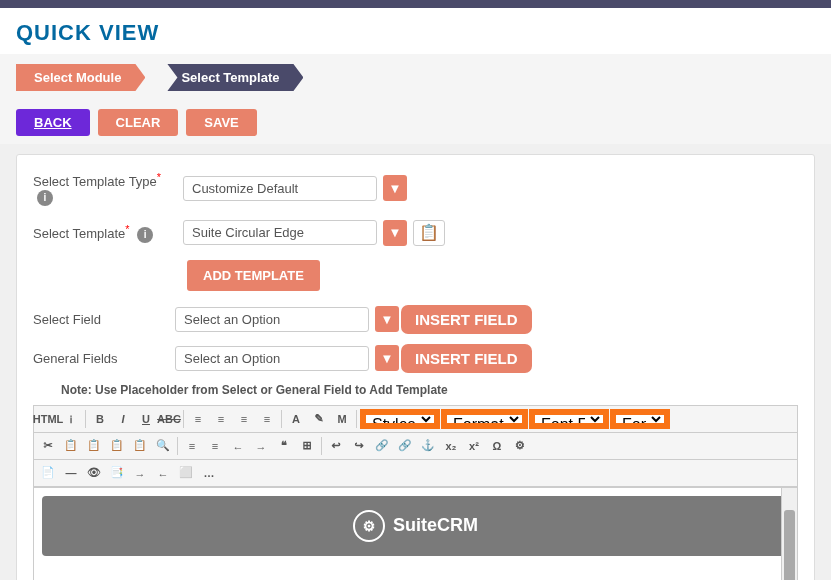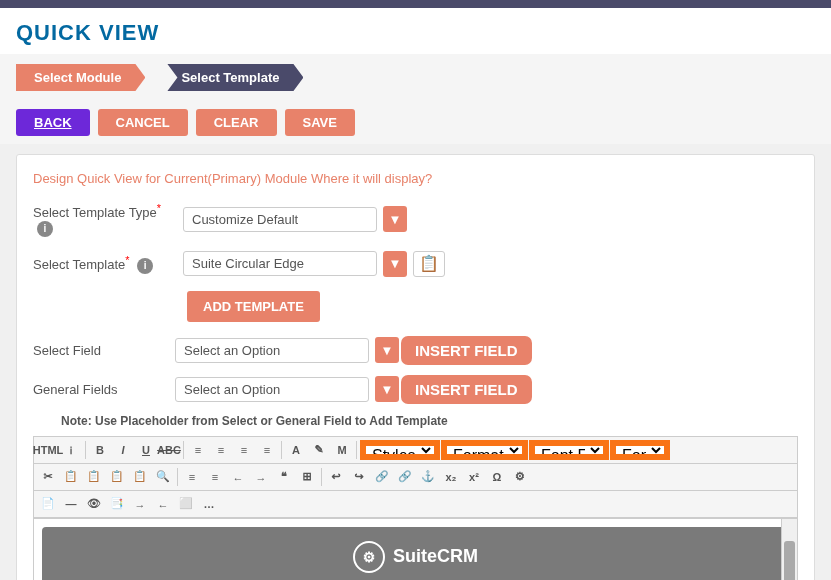--- a/index.html
+++ b/index.html
@@ -303,30 +303,25 @@
   <div class="breadcrumb-step">
     <div class="step-label">Select Module</div>
   </div>
   <div class="breadcrumb-step">
     <div class="step-label active">Select Template</div>
   </div>
 </div>
 
 <div class="action-bar">
   <button class="btn btn-gray">BACK</button>
-  <button class="btn btn-salmon">CANCEL</button>
   <button class="btn btn-salmon">CLEAR</button>
   <button class="btn btn-salmon">SAVE</button>
 </div>
 
 <div class="main-content">
-  <div class="design-header">
-    <span>Design Quick View for Current(Primary) Module</span>
-    <span style="color:#e8826a; cursor:pointer;">Where it will display?</span>
-  </div>
 
   <div class="form-row">
     <div class="form-label">
       <span>Select Template Type</span><sup>*</sup>
       <span class="info-icon">i</span>
     </div>
     <div class="select-wrapper">
       <div class="select-control">
         <span>Customize Default</span>
       </div>

